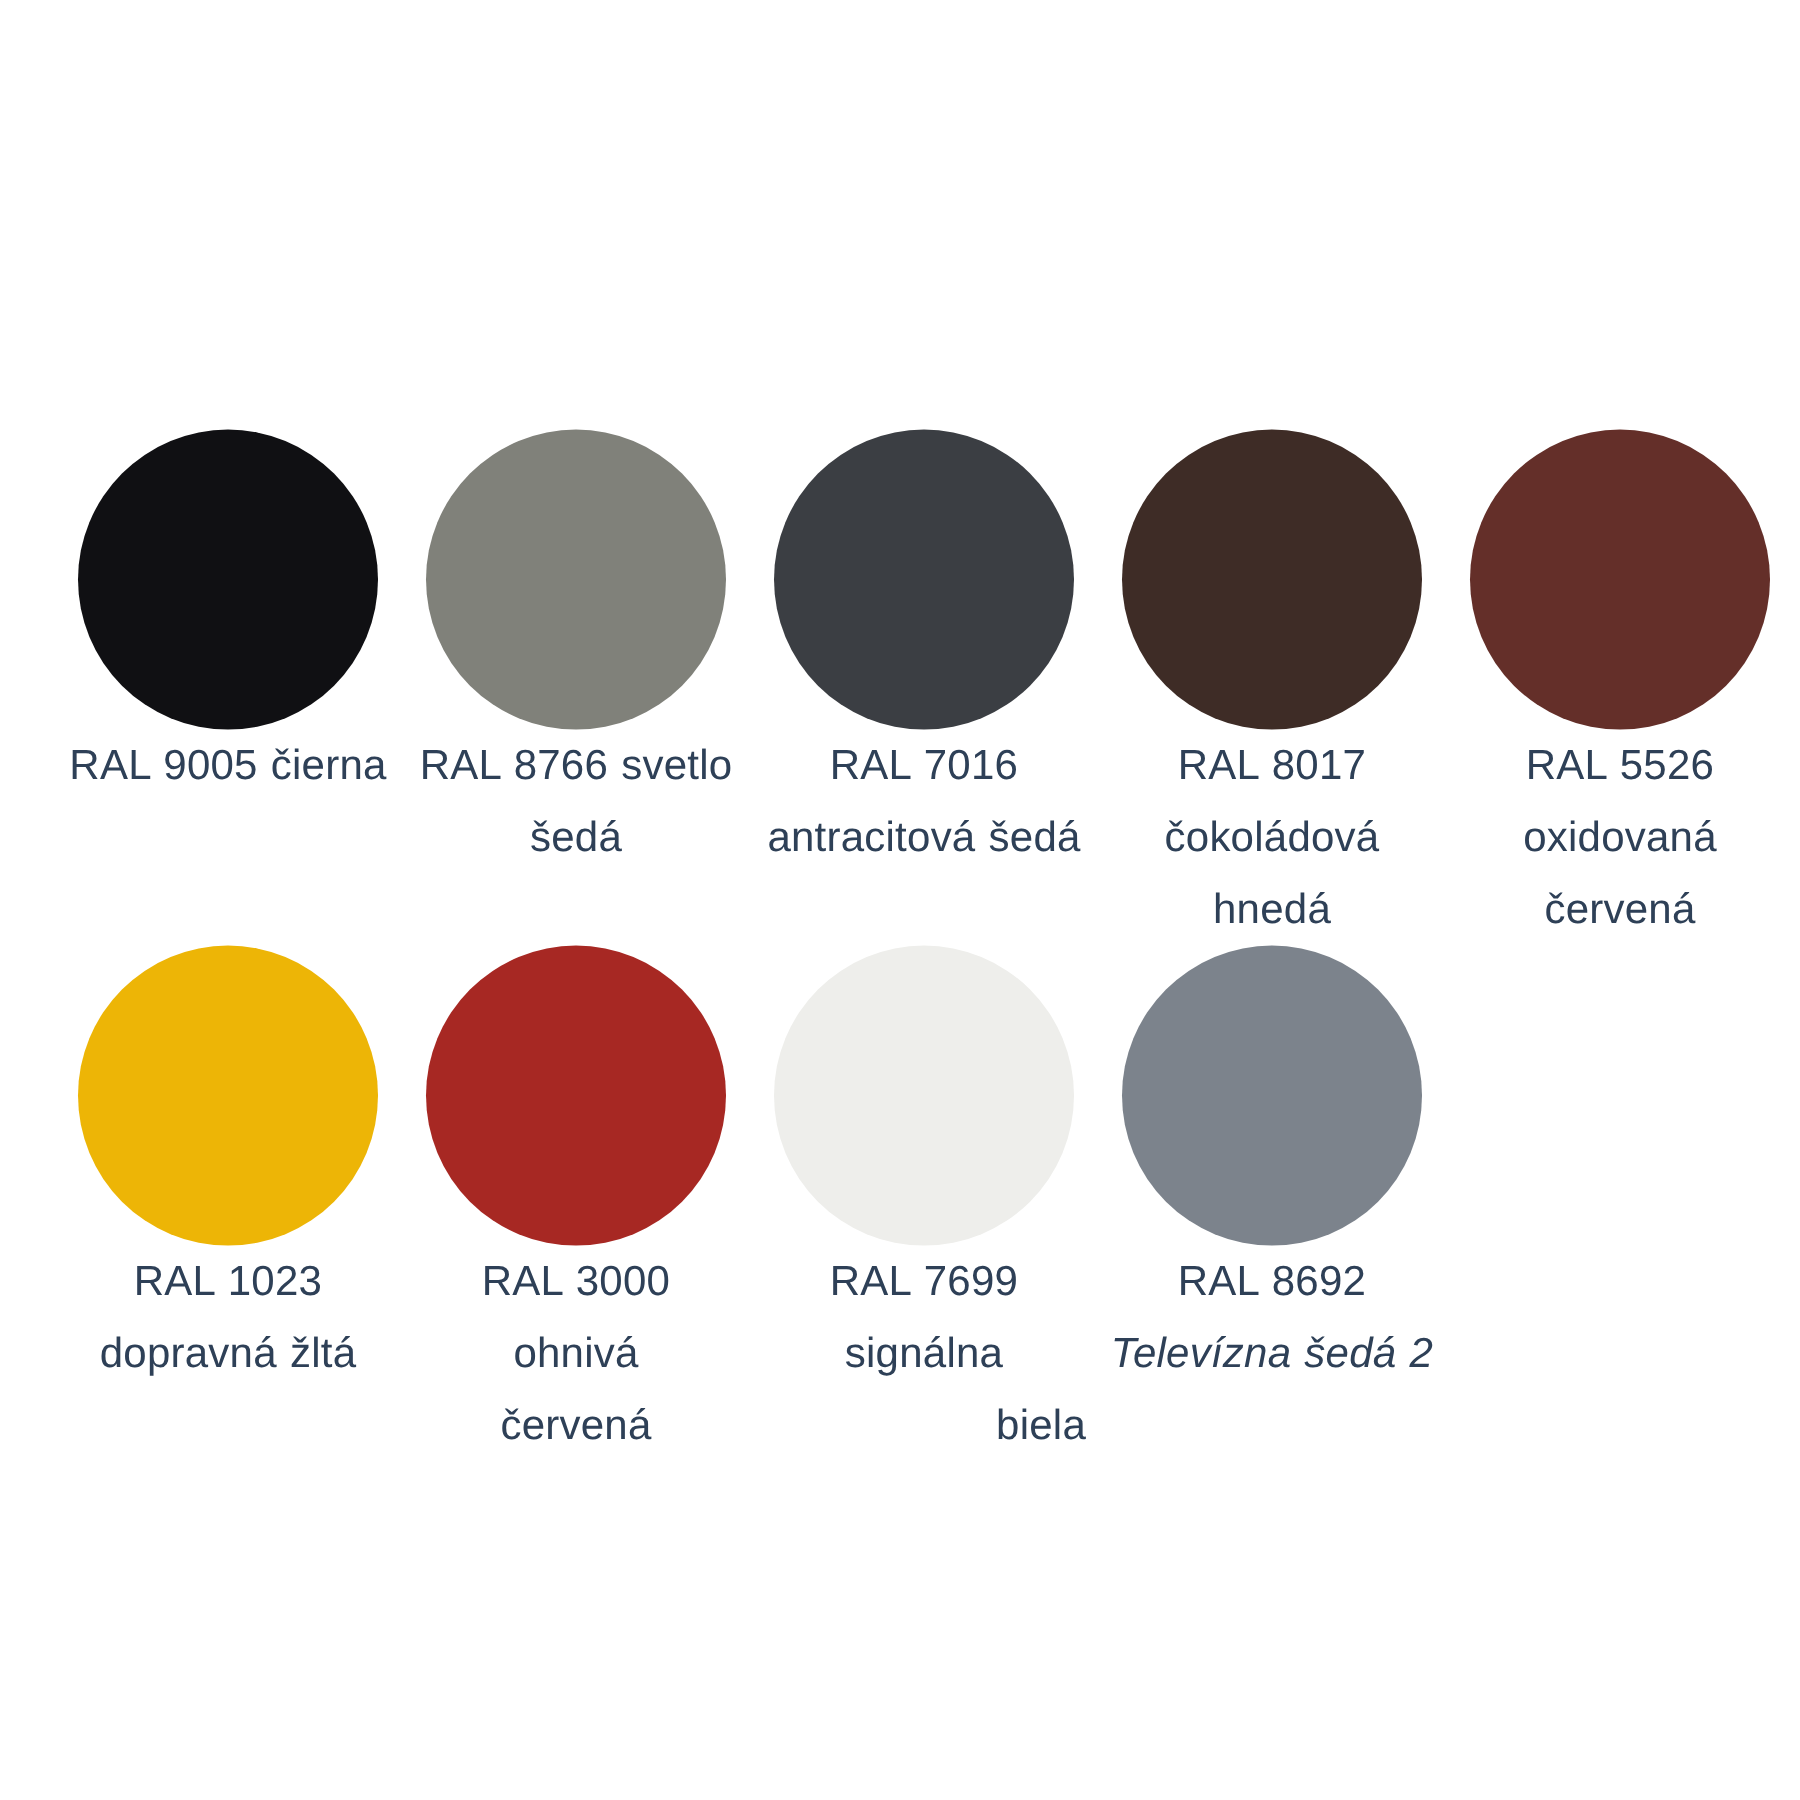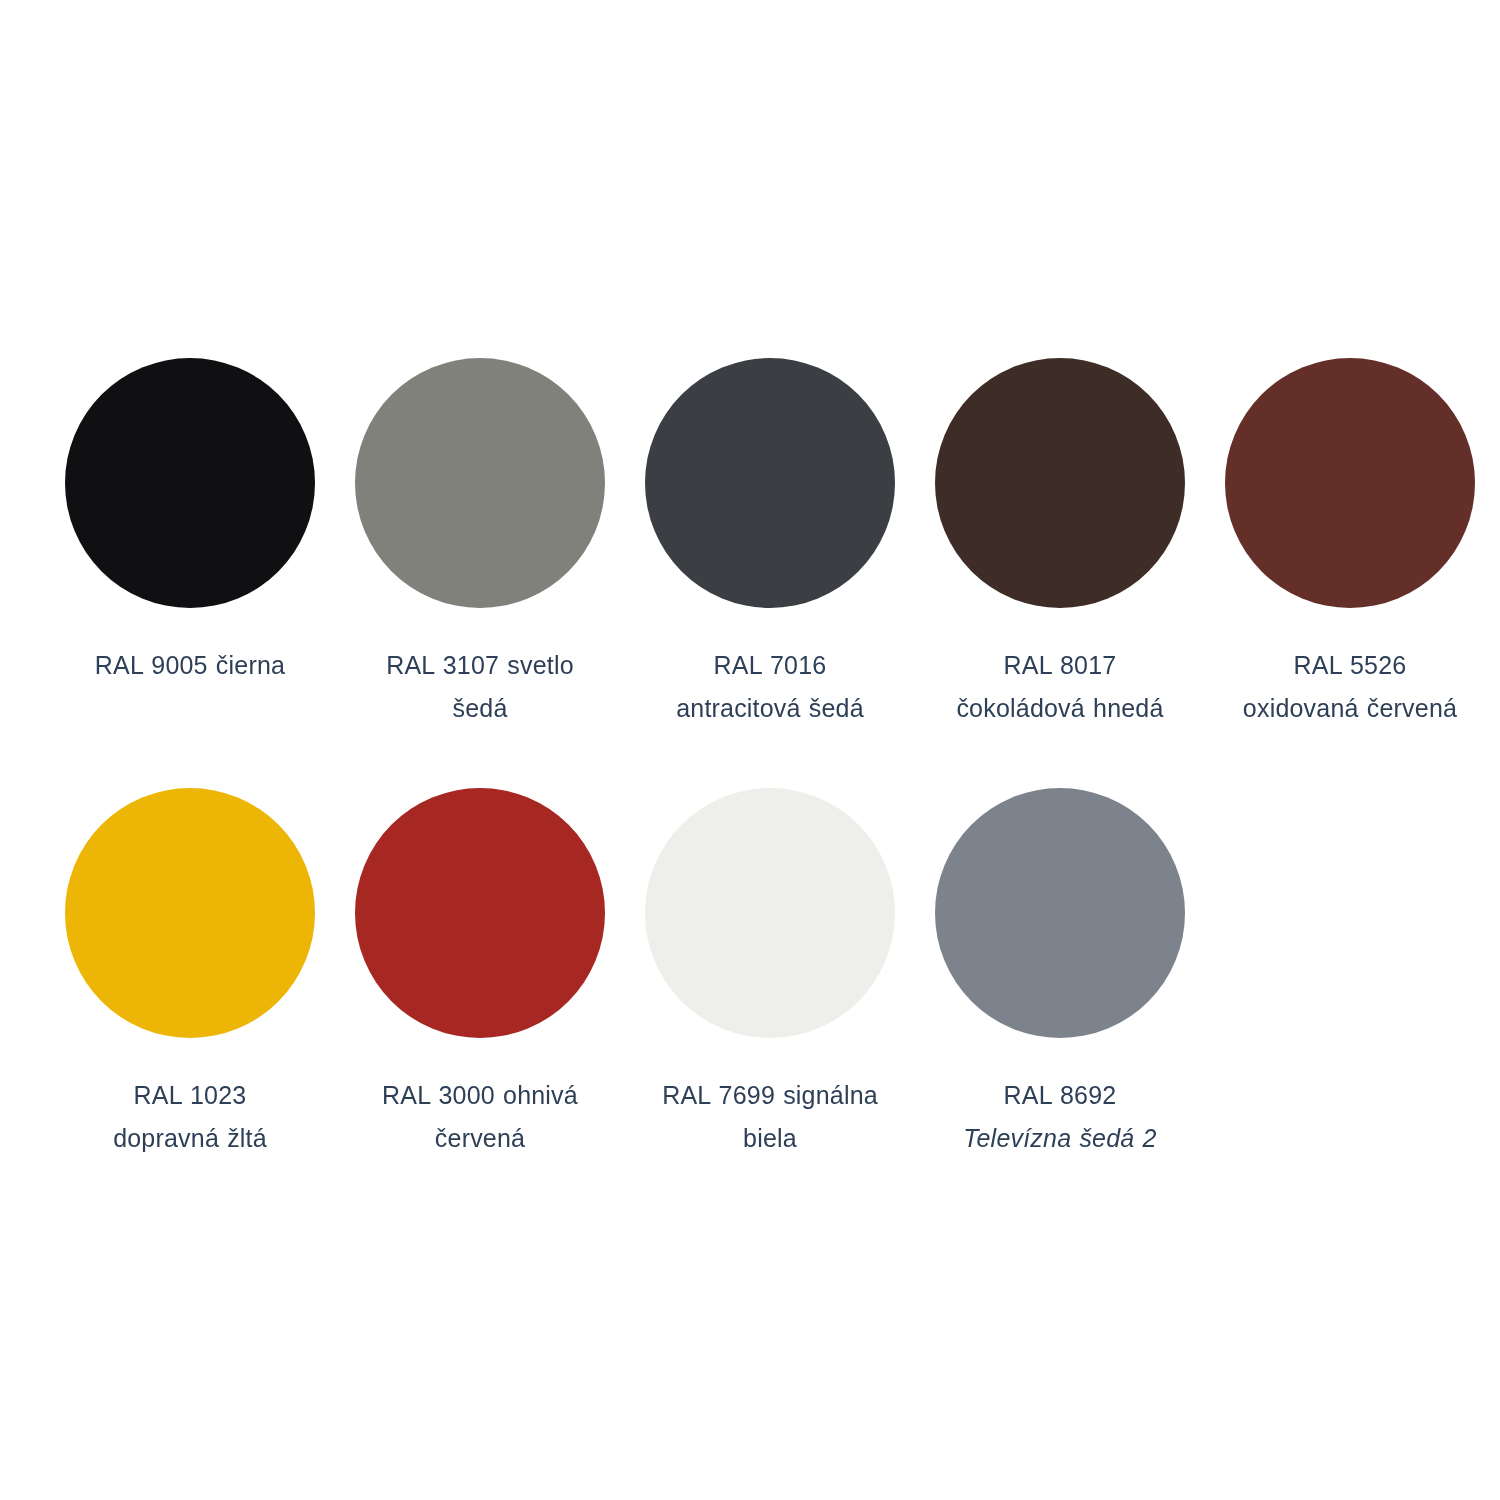--- a/index.html
+++ b/index.html
@@ -41,25 +41,24 @@
   }
 
   .swatch-disc {
     width: 250px;
     height: 250px;
     border-radius: 50%;
     flex: 0 0 auto;
   }
 
   .swatch-caption {
-    margin-top: 36px;
     width: 270px;
     text-align: center;
     color: #2e4057;
-    font-size: 25px;
+    font-size: 35px;
     line-height: 1.72;
     font-weight: 300;
     letter-spacing: 0.2px;
     word-spacing: 1px;
   }
 </style>
 </head>
 <body style="background: rgb(255, 255, 255);">
 
 <div class="palette-board">
@@ -69,21 +68,21 @@
       <div class="swatch-disc" style="background-color: rgb(16, 16, 19);"></div>
       <div class="swatch-caption">
         <span style="display: block;">RAL 9005 čierna</span>
 
       </div>
     </div>
 
     <div class="swatch-cell">
       <div class="swatch-disc" style="background-color: rgb(128, 129, 122);"></div>
       <div class="swatch-caption">
-        <span style="display: block;">RAL 3107 svetlo</span>
+        <span style="display: block;">RAL 8766 svetlo</span>
         <span style="display: block;">šedá</span>
       </div>
     </div>
 
     <div class="swatch-cell">
       <div class="swatch-disc" style="background-color: rgb(59, 62, 67);"></div>
       <div class="swatch-caption">
         <span style="display: block;">RAL 7016</span>
         <span style="display: block;">antracitová šedá</span>
       </div>
@@ -118,21 +117,21 @@
       <div class="swatch-caption">
         <span style="display: block;">RAL 3000 ohnivá</span>
         <span style="display: block;">červená</span>
       </div>
     </div>
 
     <div class="swatch-cell">
       <div class="swatch-disc" style="background-color: rgb(238, 238, 235);"></div>
       <div class="swatch-caption">
         <span style="display: block;">RAL 7699 signálna</span>
-        <span style="display: block;">biela</span>
+        <span style="display: block; text-align: right;">biela</span>
       </div>
     </div>
 
 
     <div class="swatch-cell">
       <div class="swatch-disc" style="background-color: rgb(124, 131, 140);"></div>
       <div class="swatch-caption">
         <span style="display: block;">RAL 8692</span>
         <span style="display: block; font-style: italic;">Televízna šedá 2</span>
       </div>

